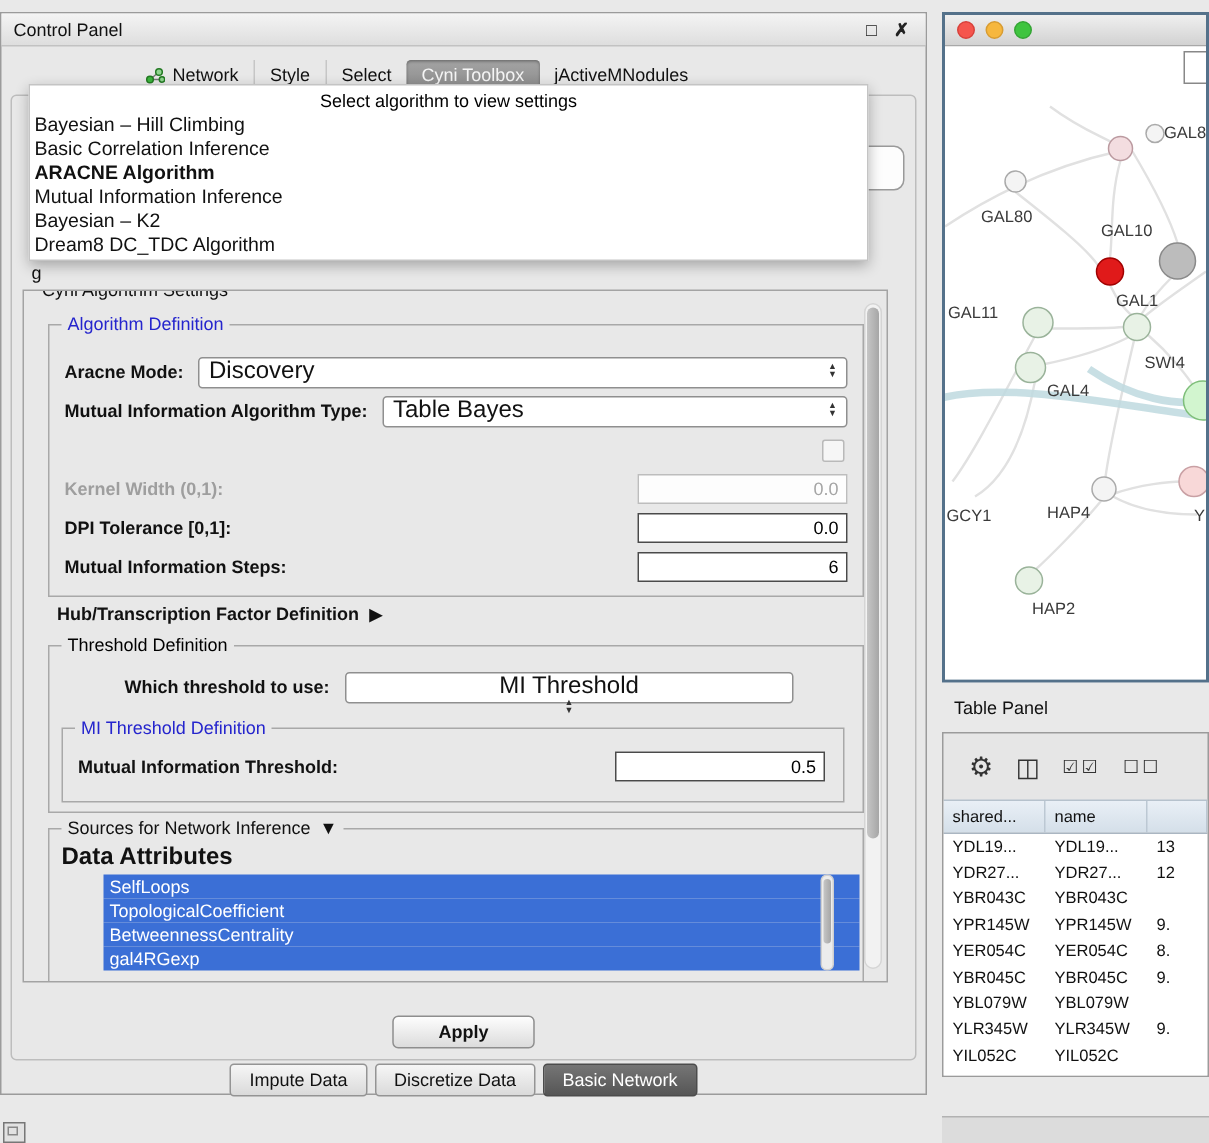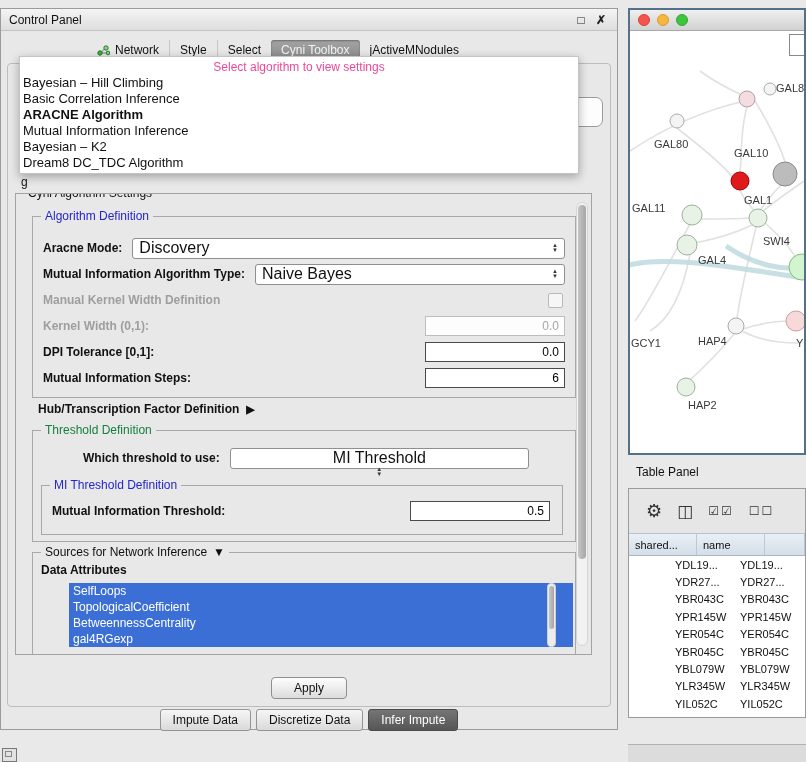--- a/index.html
+++ b/index.html
@@ -10,30 +10,30 @@
   .cp-title{flex:1;}
   .win-ic{width:16px;text-align:center;font-size:12px;font-weight:bold;color:#222;margin-left:4px;cursor:default;}
   .tabs{position:absolute;left:86px;top:31px;display:flex;align-items:flex-start;font-size:12px;height:22px;}
   .tab{padding:3px 10px;border-left:1px solid #c6c6c6;display:flex;align-items:center;gap:5px;white-space:nowrap;}
   .tab:first-child{border-left:none;}
   .tab.active{background:linear-gradient(#a4a4a4,#8b8b8b);color:#f5f5f5;border-radius:3px;border-left:none;box-shadow:inset 0 1px 2px rgba(0,0,0,.35);}
   .tab.active + .tab{border-left:none;}
   .content-frame{position:absolute;left:6px;top:54px;width:604px;height:644px;border:1px solid #bdbdbd;border-radius:4px;box-sizing:border-box;}
   
   .popup{position:absolute;left:18px;top:47px;width:560px;height:118px;background:#fff;border:1px solid #c4c4c4;box-shadow:0 3px 9px rgba(0,0,0,.3);z-index:10;font-size:13px;padding-top:2px;box-sizing:border-box;}
-  .popup .ph{color:#ec4899;text-align:center;height:16px;line-height:16px;font-size:12px;}
+  .popup .ph{color:#000000;text-align:center;height:16px;line-height:16px;font-size:12px;}
   .popup .item{height:16px;line-height:16px;padding-left:3px;}
   .popup .item.selected{font-weight:bold;}
   .combo-peek{position:absolute;left:562px;top:88px;width:40px;height:30px;background:#fdfdfd;border:1px solid #9a9a9a;border-radius:7px;z-index:5;box-sizing:border-box;}
   .frag{position:absolute;left:20px;top:166px;font-size:12px;z-index:1;}
   
   .settings{position:absolute;left:14px;top:184px;width:577px;height:462px;border:1px solid #a3a3a3;background:#e8e8e8;box-sizing:border-box;overflow:hidden;}
   .gtitle{position:absolute;top:-8px;left:8px;background:#e8e8e8;padding:0 4px;font-size:12px;white-space:nowrap;}
   .blue{color:#2525cd;}
-  .green{color:#15803d;}
+  .green{color:#000000;}
   .group{position:absolute;border:1px solid #a8a8a8;box-sizing:border-box;}
   .row{display:flex;align-items:center;height:26px;padding:0 10px;}
   .lbl{font-size:12px;font-weight:bold;white-space:nowrap;}
   .lbl.dis{color:#9e9e9e;}
   .combo{flex:1;margin-left:10px;height:21px;background:#fff;border:1px solid #8f8f8f;border-radius:3px;display:flex;align-items:center;justify-content:space-between;padding:0 6px;font-size:16px;box-sizing:border-box;}
   .arrows{display:flex;flex-direction:column;align-items:center;line-height:5px;font-size:6px;color:#333;}
   .arrows::before{content:"▲";}
   .arrows::after{content:"▼";}
   .tfield{margin-left:auto;width:140px;height:20px;border:1px solid #4a4a4a;background:#fff;font-size:12px;text-align:right;padding:0 5px;box-sizing:border-box;font-family:"Liberation Sans",sans-serif;}
   .tfield.dis{border-color:#bdbdbd;color:#a5a5a5;background:#fdfdfd;}
@@ -43,29 +43,29 @@
   .hub{position:absolute;left:22px;top:208px;font-size:12px;font-weight:bold;display:flex;gap:7px;align-items:center;}
   .hub .arr{font-size:11px;}
   .g-thresh{left:16px;top:236px;width:544px;height:112px;}
   .g-thresh .row1{margin-top:14px;}
   .g-thresh .row1 .lbl{margin-left:40px;}
   .g-thresh .row1 .combo{margin-right:36px;flex-direction:column;}
   .g-mith{position:absolute;left:8px;top:54px;right:12px;height:50px;border:1px solid #a8a8a8;box-sizing:border-box;}
   .g-mith .row{margin-top:12px;gap:44px;}
   .g-mith .tfield{margin-right:2px;padding-left:36px;}
   .g-src{left:16px;top:358px;width:544px;height:110px;}
-  .attr-lbl{position:absolute;left:8px;top:10px;font-weight:bold;font-size:12px;}
+  .attr-lbl{position:absolute;left:8px;top:10px;font-weight:bold;font-size:16px;}
   .src-title{display:flex;gap:6px;}
   .list{position:absolute;left:8px;top:30px;width:504px;padding-left:28px;}
   .litem{height:16px;line-height:16px;color:#fff;background:#3b6fd6;font-size:12px;padding-left:4px;}
   .list-scroll{position:absolute;left:514px;top:30px;width:9px;height:64px;background:#ececec;border:1px solid #cfcfcf;border-radius:4px;box-sizing:border-box;}
   .list-scroll .vthumb{height:70%;}
   .vscroll{position:absolute;top:8px;right:3px;bottom:8px;width:12px;background:#f2f2f2;border:1px solid #d5d5d5;border-radius:6px;box-sizing:border-box;}
   .vthumb{position:absolute;left:1px;right:1px;top:2px;height:80%;background:linear-gradient(90deg,#c6c6c6,#a6a6a6);border-radius:5px;}
-  .apply{position:absolute;left:50%;transform:translateX(-50%);top:668px;width:76px;height:22px;background:linear-gradient(#fdfdfd,#dcdcdc);border:1px solid #8e8e8e;border-radius:4px;font-size:12px;display:flex;align-items:center;justify-content:center;box-sizing:border-box;}
+  .apply{position:absolute;left:50%;transform:translateX(-50%);top:668px;width:95px;height:22px;background:linear-gradient(#fdfdfd,#dcdcdc);border:1px solid #8e8e8e;border-radius:4px;font-size:12px;display:flex;align-items:center;justify-content:center;box-sizing:border-box;font-weight:bold;}
   .btabs{position:absolute;left:0;right:0;top:700px;display:flex;justify-content:center;gap:5px;}
   .btab{padding:3px 12px;font-size:12px;background:linear-gradient(#f6f6f6,#dadada);border:1px solid #949494;border-radius:3px;}
   .btab.active{background:linear-gradient(#757575,#565656);color:#fff;border-color:#4c4c4c;}
   
   .net{position:absolute;left:628px;top:8px;width:178px;height:447px;border:2px solid #54718a;background:#fff;box-sizing:border-box;overflow:hidden;}
   .net-titlebar{height:21px;background:linear-gradient(#efefef,#d2d2d2);border-bottom:1px solid #a8a8a8;display:flex;align-items:center;padding-left:8px;gap:7px;box-sizing:border-box;}
   .tl{width:12px;height:12px;border-radius:50%;box-sizing:border-box;}
   .tl.red{background:#f5554d;border:1px solid #d8423c;}
   .tl.yellow{background:#f6b73e;border:1px solid #d89c32;}
   .tl.green{background:#3fc43f;border:1px solid #35a535;}
@@ -78,21 +78,21 @@
   
   .tp-label{position:absolute;left:636px;top:465px;font-size:12px;}
   .tp{position:absolute;left:628px;top:488px;width:178px;height:230px;background:#e6e6e6;border:1px solid #9b9b9b;box-sizing:border-box;overflow:hidden;}
   .tp-toolbar{height:44px;display:flex;align-items:center;gap:15px;padding-left:17px;color:#333;}
   .ic-gear{font-size:18px;}
   .ic-cols{font-size:17px;}
   .ic-checks{font-size:12px;letter-spacing:2px;}
   .tp-header{display:flex;height:21px;background:linear-gradient(#e9eff6,#d4dfe9);border-top:1px solid #b6c2cd;border-bottom:1px solid #aab6c2;font-size:11px;align-items:stretch;}
   .hc{padding-left:6px;box-sizing:border-box;border-right:1px solid #bcc8d3;display:flex;align-items:center;}
   .c1{width:68px;}.c2{width:68px;}.c3{flex:1;}
-  .tp-body{background:#fff;height:calc(100% - 66px);font-size:11px;padding-left:40px;}
+  .tp-body{background:#fff;height:calc(100% - 66px);font-size:11px;}
   .trow{display:flex;height:17.4px;align-items:center;}
   .tc{padding-left:6px;box-sizing:border-box;white-space:nowrap;overflow:hidden;}
   
   .bstrip{position:absolute;left:628px;top:744px;width:178px;height:18px;background:#dcdcdc;border-top:1px solid #b2b2b2;}
   .mini{position:absolute;left:2px;top:748px;width:13px;height:12px;border:1px solid #777;background:#e2e2e2;}
   .mini::after{content:"";position:absolute;left:2px;top:2px;width:5px;height:4px;border:1px solid #888;}
 </style>
 </head>
 <body>
 
@@ -152,26 +152,25 @@
         <div class="row">
           <span class="lbl">Aracne Mode:</span>
           <div class="combo">
             <span>Discovery</span>
             <span class="arrows"></span>
           </div>
         </div>
         <div class="row">
           <span class="lbl">Mutual Information Algorithm Type:</span>
           <div class="combo">
-            <span>Naive Bayes</span>
+            <span>Table Bayes</span>
             <span class="arrows"></span>
           </div>
         </div>
         <div class="row">
-          <span class="lbl dis">Manual Kernel Width Definition</span>
           <div class="checkbox"></div>
         </div>
         <div class="row">
           <span class="lbl dis">Kernel Width (0,1):</span>
           <input class="tfield dis" readonly="" value="0.0" style="">
         </div>
         <div class="row">
           <span class="lbl">DPI Tolerance [0,1]:</span>
           <input class="tfield" readonly="" value="0.0" style="">
         </div>
@@ -225,21 +224,21 @@
     <div class="vscroll">
         <div class="vthumb"></div>
       </div>
   </div>
 
   <div class="apply">Apply</div>
 
   <div class="btabs">
     <div class="btab">Impute Data</div>
     <div class="btab">Discretize Data</div>
-    <div class="btab active">Infer Impute</div>
+    <div class="btab active">Basic Network</div>
   </div>
 </div>
 
 <div class="net">
   <div class="net-titlebar">
     <span class="tl red"></span>
     <span class="tl yellow"></span>
     <span class="tl green"></span>
   </div>
   <div class="net-canvas">

